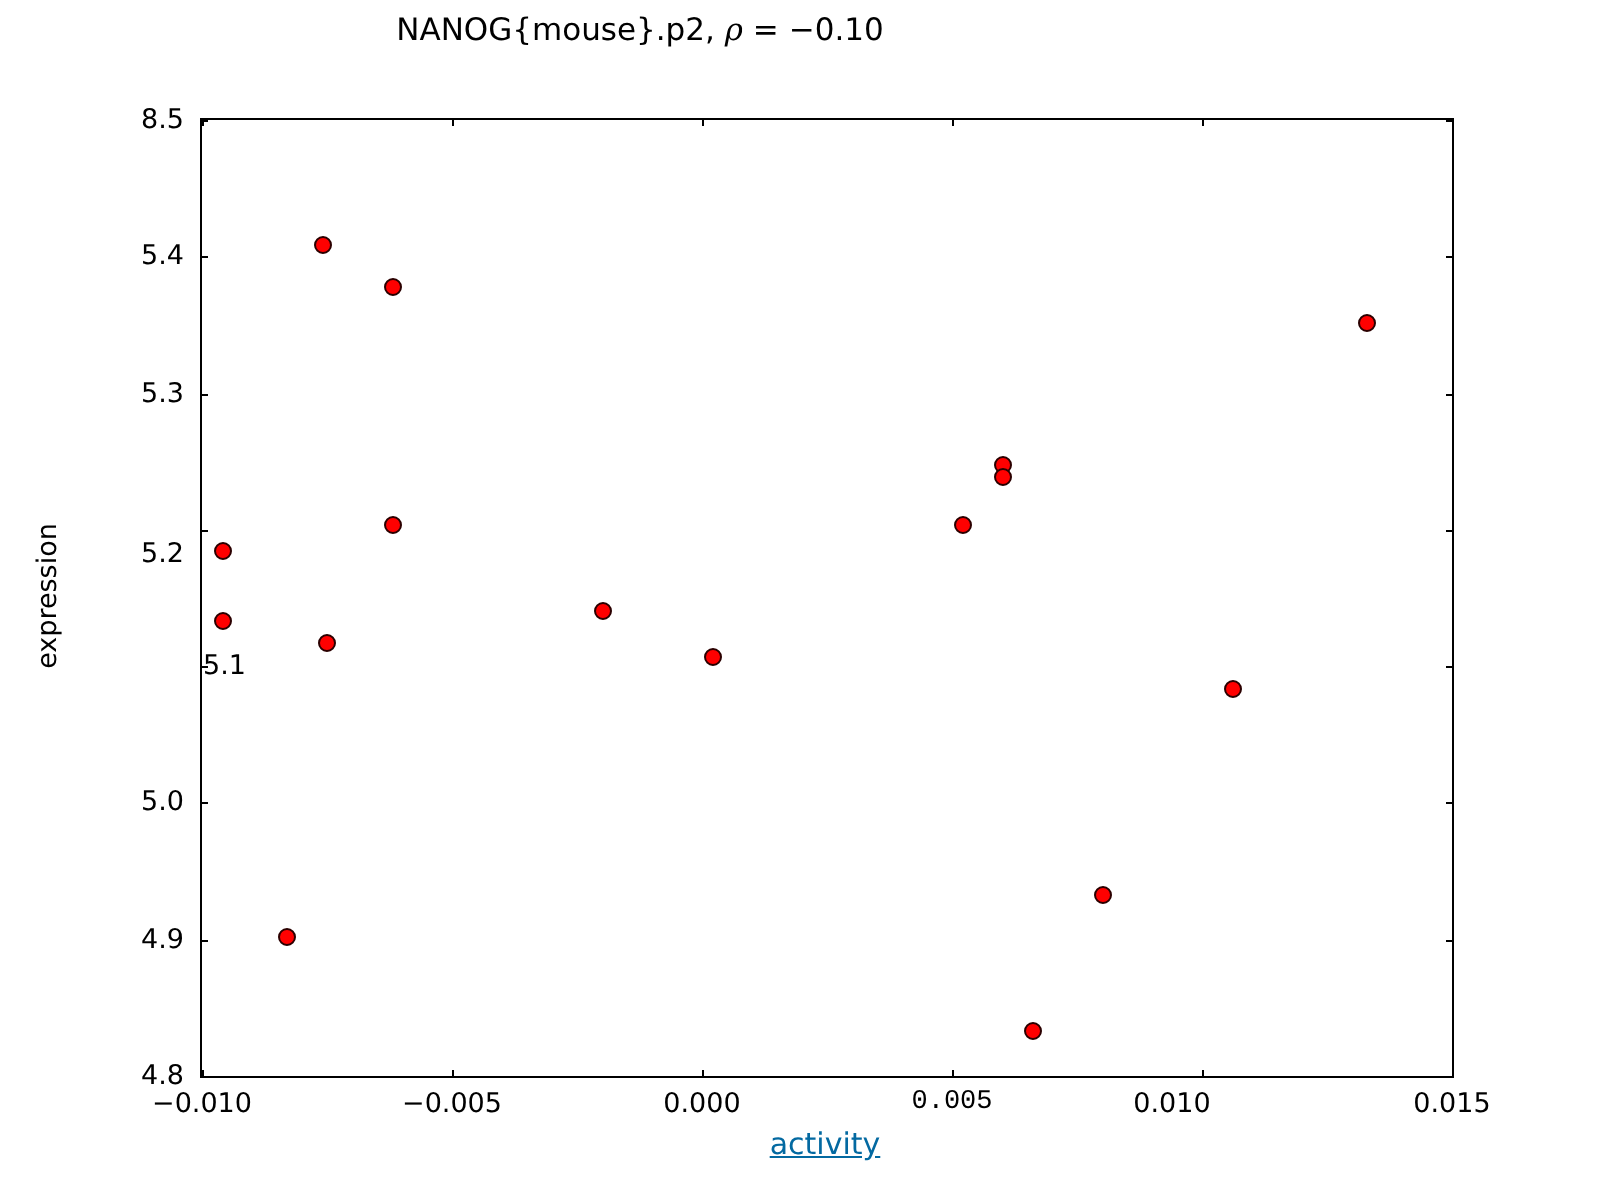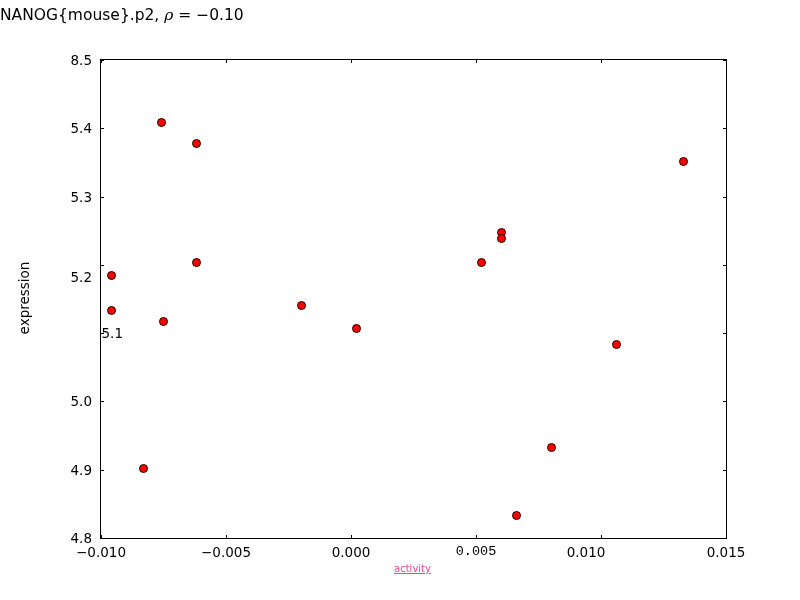--- a/index.html
+++ b/index.html
@@ -18,20 +18,21 @@
     width: 800px;
     height: 600px;
     background: #ffffff;
   }
   
   #title-block {
     position: absolute;
     left: 0;
     top: 6px;
     width: 640px;
+    text-align: center;
     color: #000000;
     line-height: 1.18;
     pointer-events: none;
   }
   .title-line {
     font-size: 15.5px;
     color: #000000;
     white-space: pre;
   }
   .rho-sym {
@@ -114,22 +115,22 @@
     color: #000000;
     white-space: nowrap;
   }
   
   #xlabel {
     position: absolute;
     left: 100px;
     top: 563px;
     width: 625px;
     text-align: center;
-    font-size: 10px;
-    color: #ec4899;
+    font-size: 15px;
+    color: #0369a1;
     text-decoration: underline;
   }
   #ylabel {
     position: absolute;
     left: 24px;
     top: 298px;
     font-size: 13.5px;
     color: #000000;
     transform: translate(-50%, -50%) rotate(-90deg);
     transform-origin: center center;

